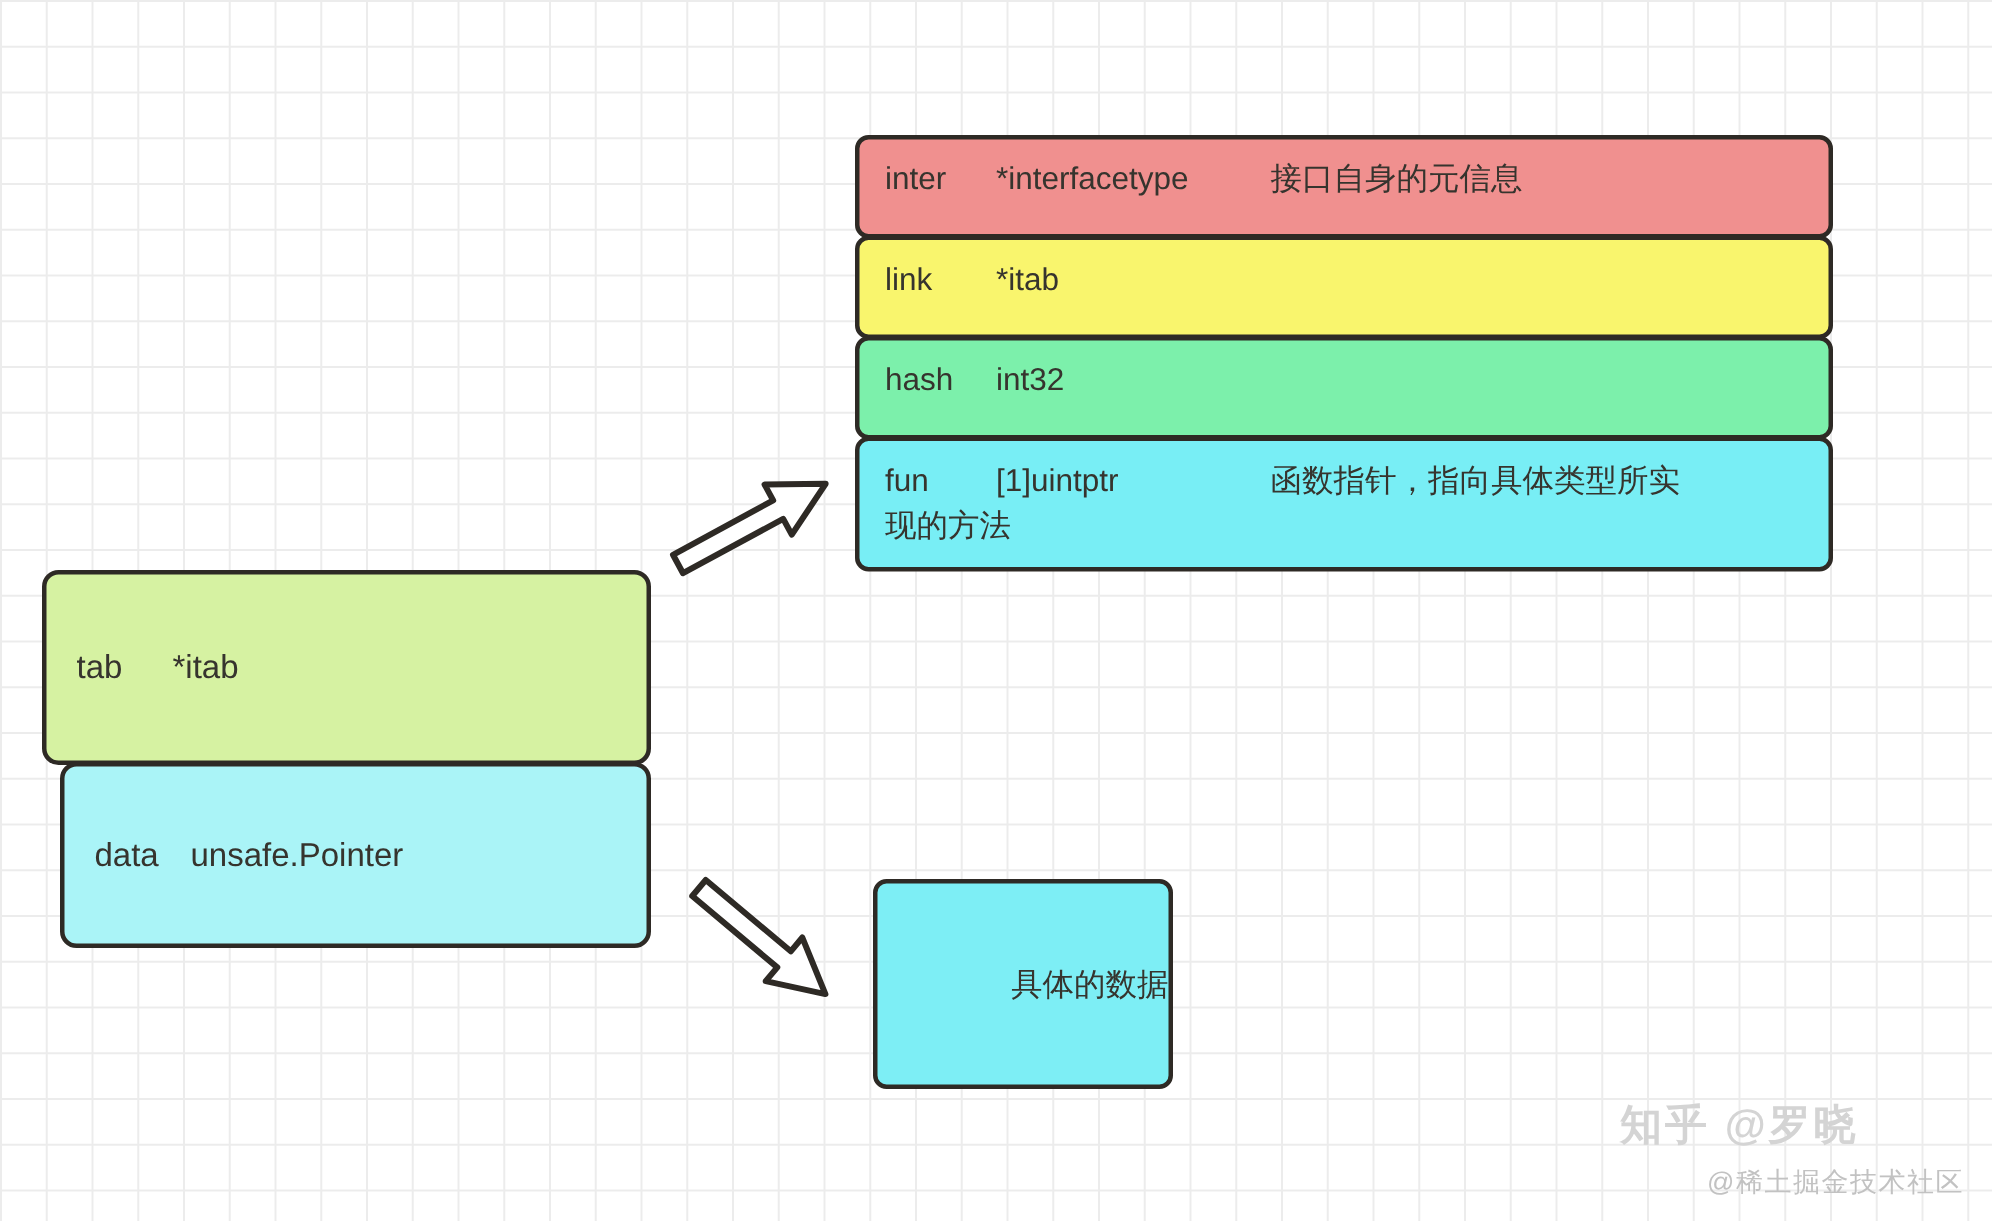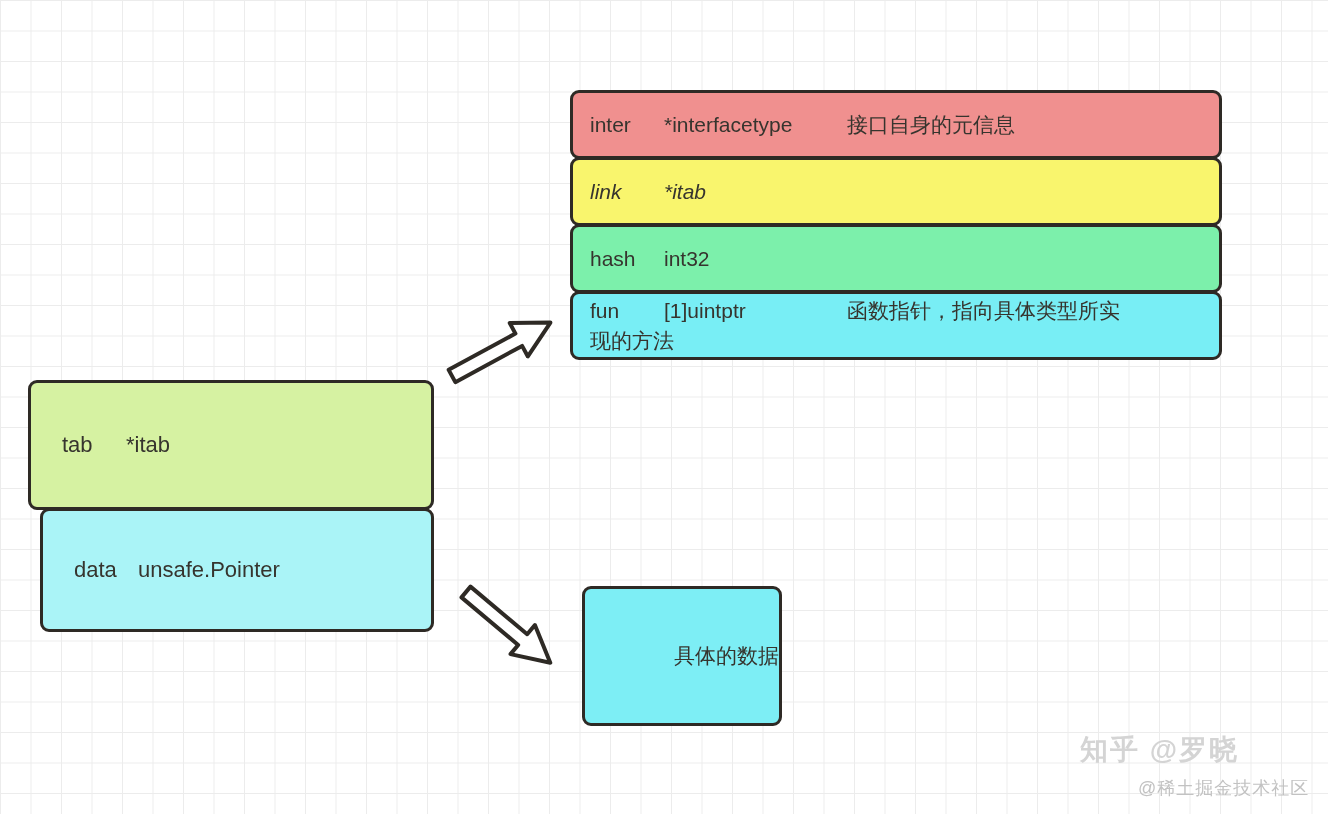--- a/index.html
+++ b/index.html
@@ -16,34 +16,35 @@
     color:#36342e;
   }
   .box{
     border:3px solid #2e2a25;
     border-radius:9px;
     box-sizing:border-box;
   }
   
   .itab-stack{position:absolute;left:570px;top:90px;width:652px;}
   .srow{
-    display:flex;align-items:center;
+    display:flex;align-items:flex-start;
     min-height:69px;
     margin-bottom:-2px;
-    padding:0 17px;
+    padding:12px 17px;
   }
   .srow .line{width:100%;font-size:21px;line-height:30px;}
   .fname{display:inline-block;min-width:74px;}
   .ftype{display:inline-block;min-width:183px;}
   .fcomment{white-space:pre-wrap;}
   
   .iface-stack{position:absolute;left:28px;top:380px;width:406px;}
   .irow{
     display:flex;align-items:center;
-    padding:0 31px;
+    padding:0 20px;
+    border-radius:11px;
   }
   .irow .line{width:100%;font-size:22px;line-height:30px;}
   .irow-tab{height:130px;}
   .irow-data{height:124px;margin-top:-2px;}
   .iname{display:inline-block;min-width:64px;}
   
   .data-box{
     position:absolute;left:582px;top:586px;
     width:200px;height:140px;
     display:flex;align-items:center;justify-content:flex-end;
@@ -70,21 +71,21 @@
 </style>
 </head>
 <body>
 
 <div class="canvas">
 
   <div class="itab-stack">
     <div class="box srow" style="background: rgb(240, 144, 143);">
       <div class="line"><span class="fname">inter</span><span class="ftype">*interfacetype</span><span class="fcomment">接口自身的元信息</span></div>
     </div>
-    <div class="box srow" style="background: rgb(249, 245, 109); font-style: italic;">
+    <div class="box srow" style="background: rgb(249, 245, 109);">
       <div class="line"><span class="fname">link</span><span class="ftype">*itab</span><span class="fcomment"></span></div>
     </div>
     <div class="box srow" style="background: rgb(124, 240, 171);">
       <div class="line"><span class="fname">hash</span><span class="ftype">int32</span><span class="fcomment"></span></div>
     </div>
     <div class="box srow" style="background: rgb(120, 238, 245);">
       <div class="line"><span class="fname">fun</span><span class="ftype">[1]uintptr</span><span class="fcomment">函数指针，指向具体类型所实
 现的方法</span></div>
     </div>
   </div>

